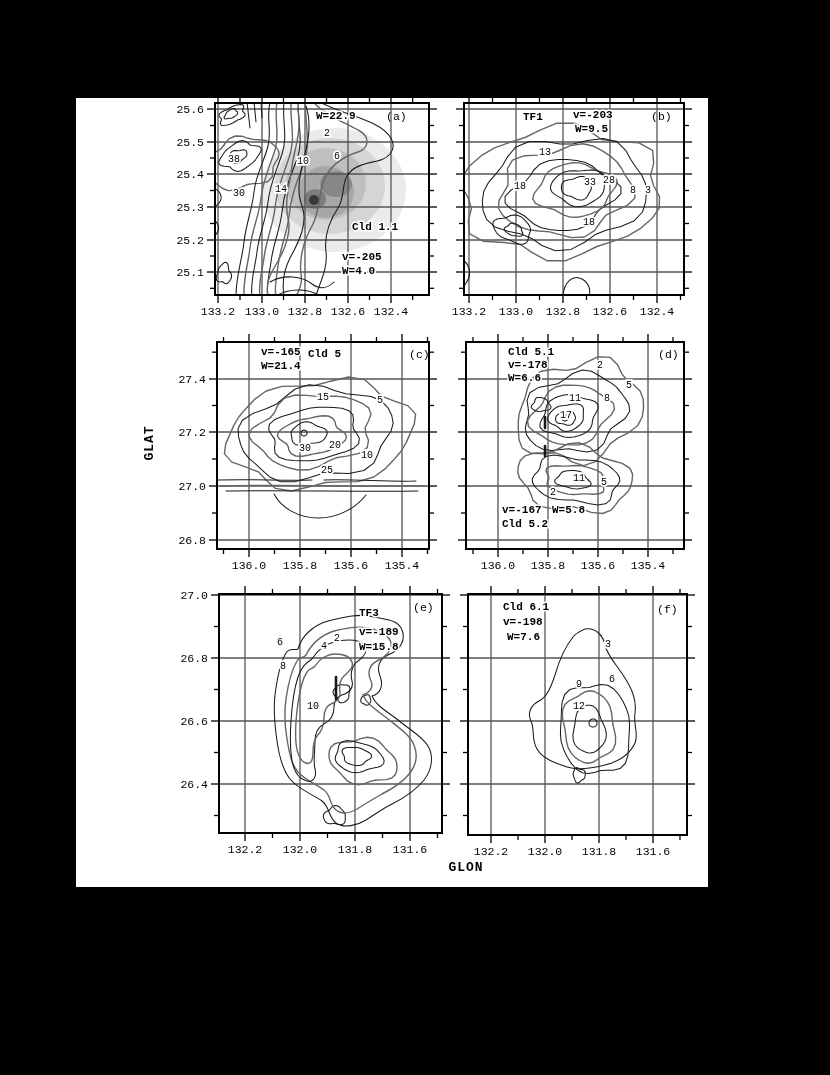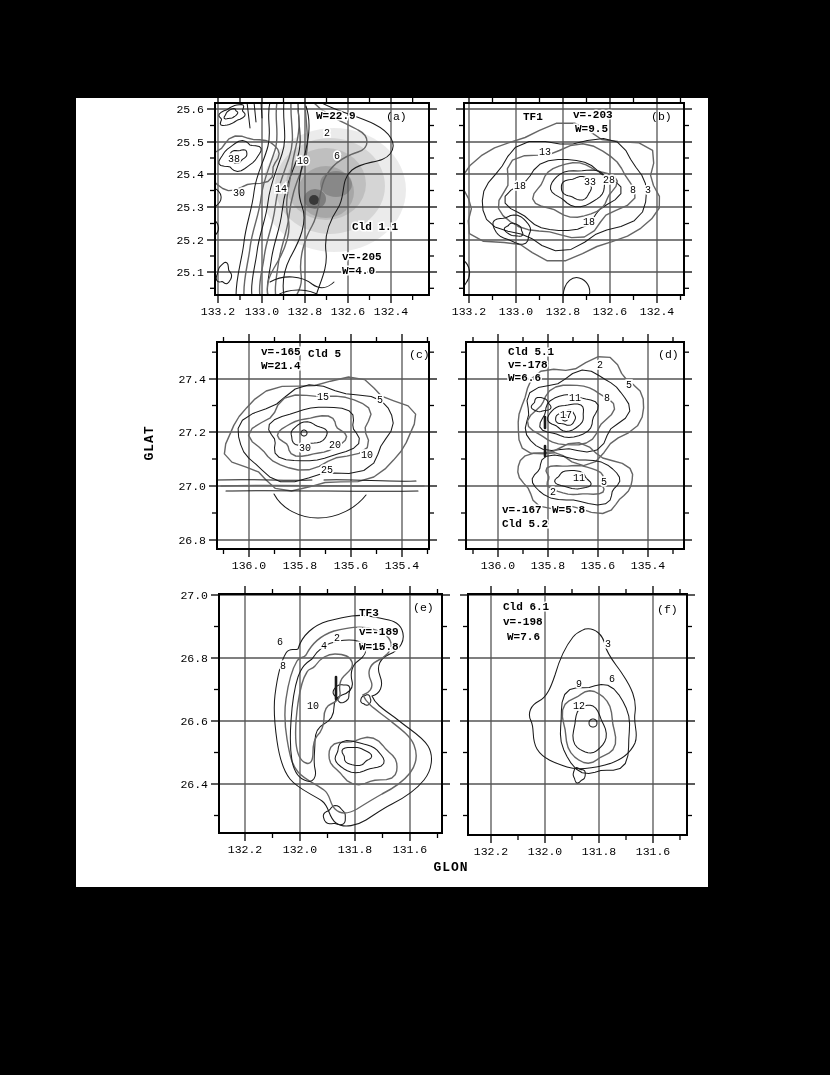--- a/index.html
+++ b/index.html
@@ -9,21 +9,21 @@
   .panel{position:absolute;}
   .panel svg{display:block;position:absolute;left:0;top:0;}
   svg.chrome{overflow:visible;}
   text{font-family:"Liberation Mono","DejaVu Sans Mono",monospace;fill:#000;}
   .ticklab{font-size:11.5px;}
   .anno{font-size:11px;font-weight:bold;paint-order:stroke;stroke:#fff;stroke-width:3px;}
   .letter{font-size:11.5px;}
   .clab{font-size:10px;paint-order:stroke;stroke:#fff;stroke-width:3.5px;}
   .axis-label{position:absolute;color:#000;font-size:13px;font-weight:bold;letter-spacing:1px;}
   #glat-label{left:73px;top:345px;transform:translate(-50%,-50%) rotate(-90deg);}
-  #glon-label{left:375px;top:769px;transform:translate(-50%,-50%);}
+  #glon-label{left:390px;top:769px;transform:translate(-50%,-50%);}
 </style>
 </head>
 <body>
 
 <div id="page">
   <div id="figure">
     <div id="glat-label" class="axis-label">GLAT</div>
     <div id="glon-label" class="axis-label">GLON</div>
   <div class="panel" style="left: 138px; top: 4px; width: 216px; height: 194px;">
         <svg width="216" height="194">

